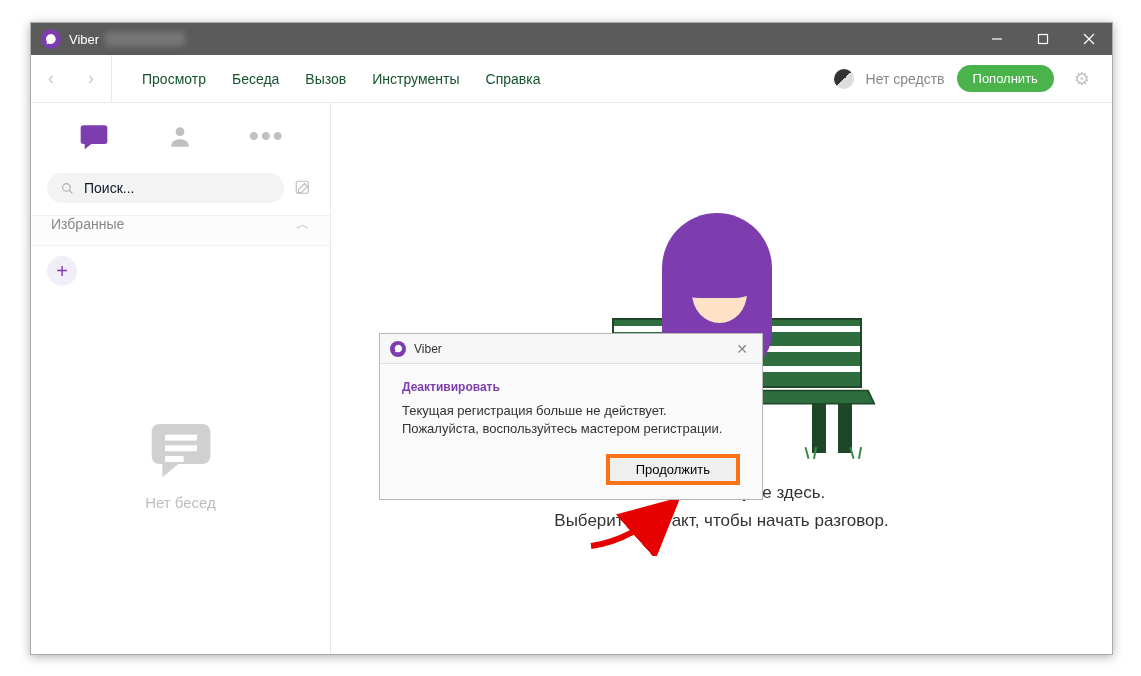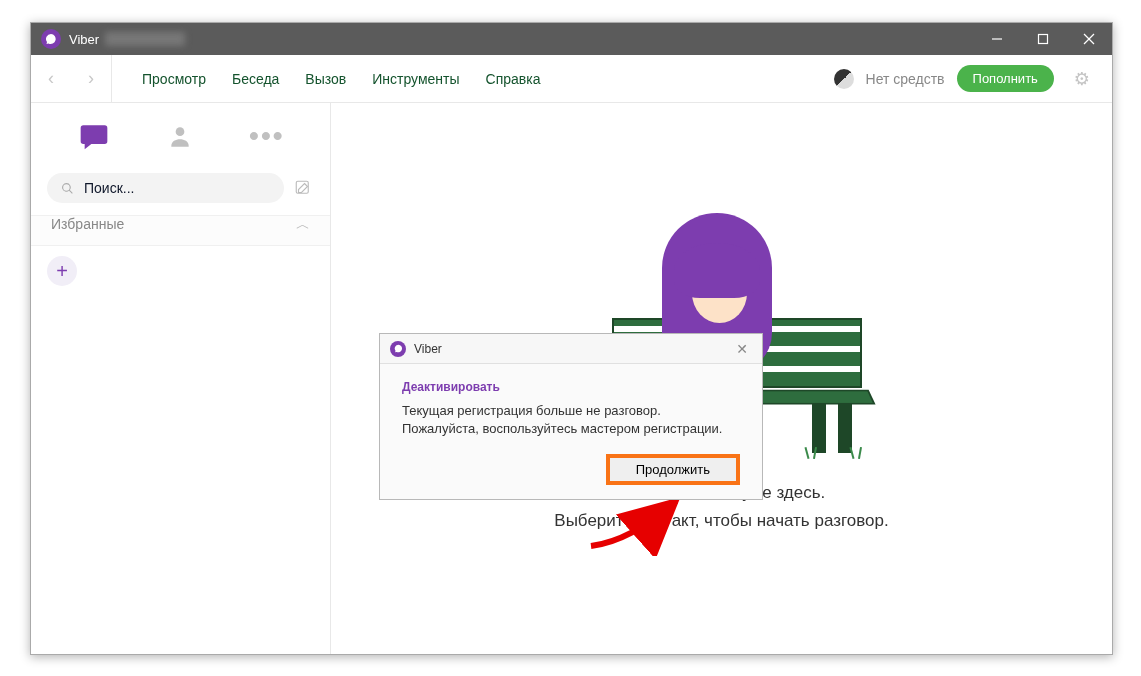--- a/index.html
+++ b/index.html
@@ -165,20 +165,32 @@
             </svg>
         </div>
       </div>
       <div class="section-header">
         <span>Избранные</span>
         <span class="chev">︿</span>
       </div>
       <div class="add-row">
         <div class="add-btn">+</div>
       </div>
+      <div class="empty-state">
+        <div class="empty-bubble">
+          <svg viewBox="0 0 24 24">
+              <path d="M4 3h16a3 3 0 0 1 3 3v9a3 3 0 0 1-3 3H11l-6 5v-5H4a3 3 0 0 1-3-3V6a3 3 0 0 1 3-3zm3 5h10v2H7V8zm0 4h10v2H7v-2zm0-8h7v2H7V4z" opacity="0"></path>
+              <path d="M4 3h16c1.7 0 3 1.3 3 3v9c0 1.7-1.3 3-3 3h-9l-6 5v-5H4c-1.7 0-3-1.3-3-3V6c0-1.7 1.3-3 3-3z"></path>
+              <rect x="6" y="7" width="12" height="2.2" fill="#fff"></rect>
+              <rect x="6" y="11" width="12" height="2.2" fill="#fff"></rect>
+              <rect x="6" y="15" width="7" height="2.2" fill="#fff"></rect>
+            </svg>
+        </div>
+        <div class="empty-text">Нет бесед</div>
+      </div>
     </div>
 
     <div class="main-area">
       <div class="illustration">
         <div class="bench-back"></div>
         <div class="bench-seat"></div>
         <div class="bench-leg leg1"></div>
           <div class="bench-leg leg2"></div>
         <div class="bench-leg leg3"></div>
           <div class="bench-leg leg4"></div>
@@ -199,21 +211,21 @@
             <svg viewBox="0 0 24 24">
                 <path d="M12 2a10 10 0 0 0-8 16l-1 4 4-1a10 10 0 1 0 5-19z"></path>
               </svg>
           </div>
           <span>Viber</span>
           <div class="m-spacer"></div>
           <div class="modal-close">✕</div>
         </div>
         <div class="modal-body">
           <div class="modal-heading">Деактивировать</div>
-          <div class="modal-msg">Текущая регистрация больше не разговор.</div>
+          <div class="modal-msg">Текущая регистрация больше не действует.</div>
           <div class="modal-msg">Пожалуйста, воспользуйтесь мастером регистрации.</div>
         </div>
         <div class="modal-footer">
           <button class="continue-btn">Продолжить</button>
         </div>
       </div>
 
       <div class="highlight-ring ring-outer"></div>
       <div class="highlight-ring ring-inner"></div>
       <div class="arrow-annot">

